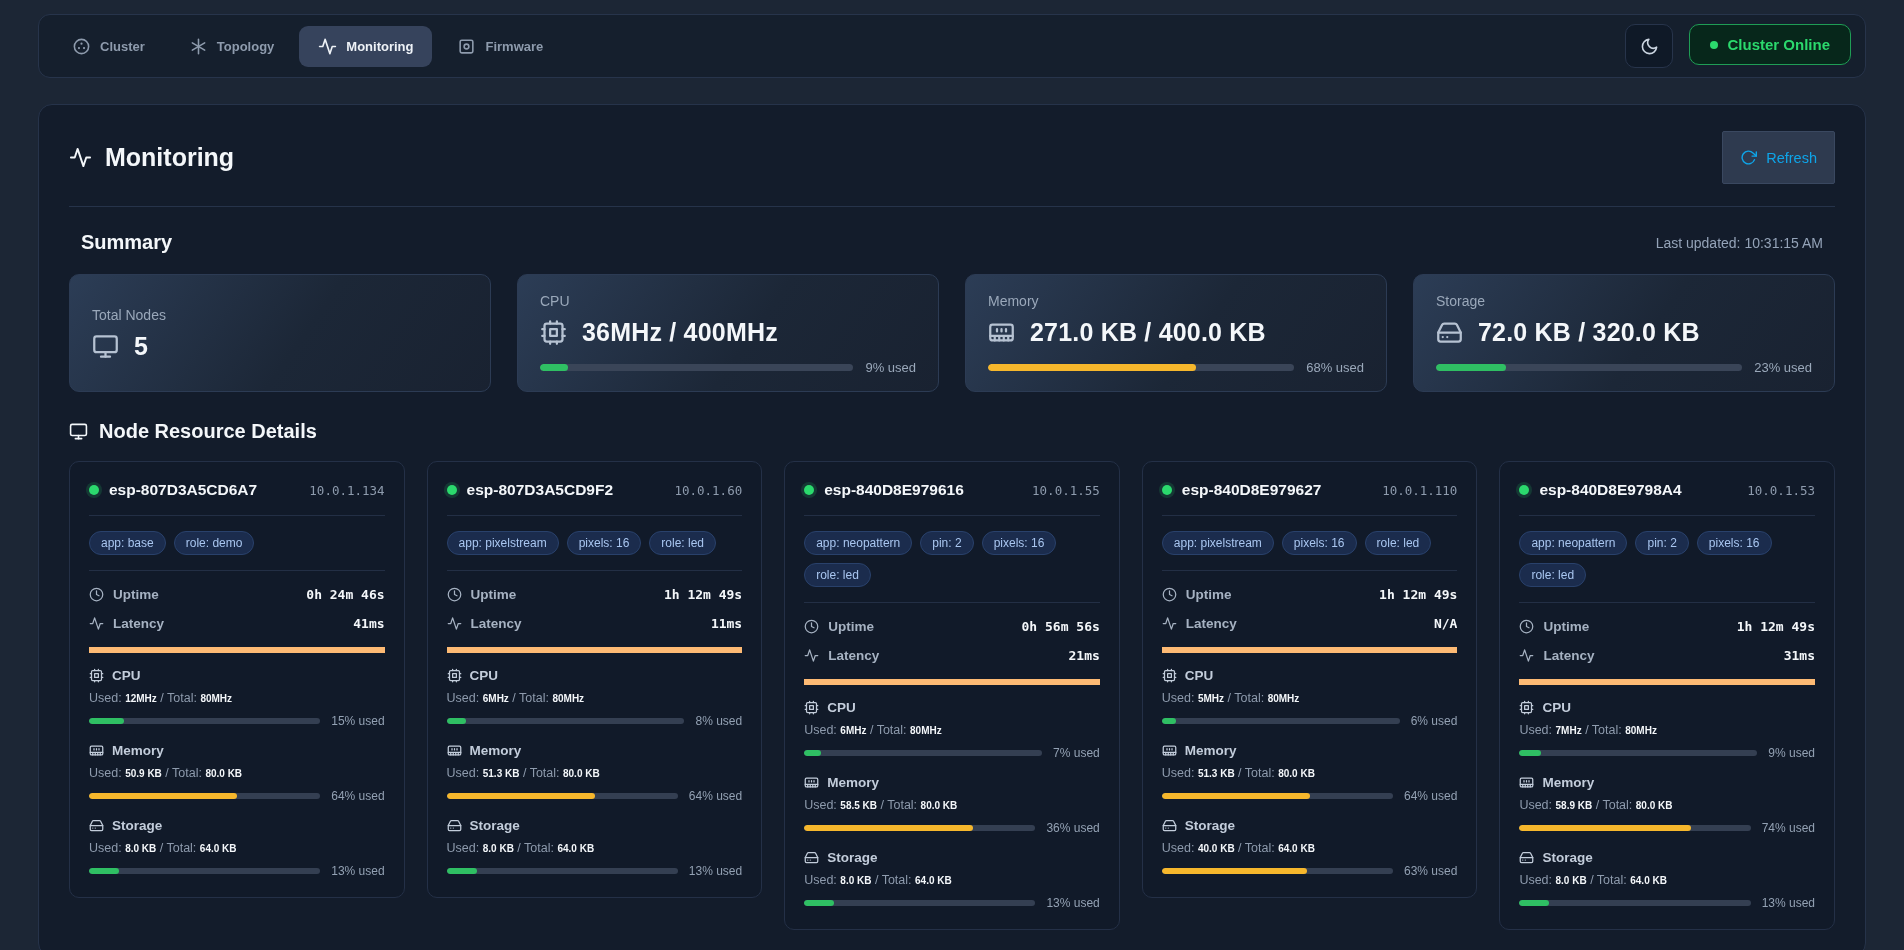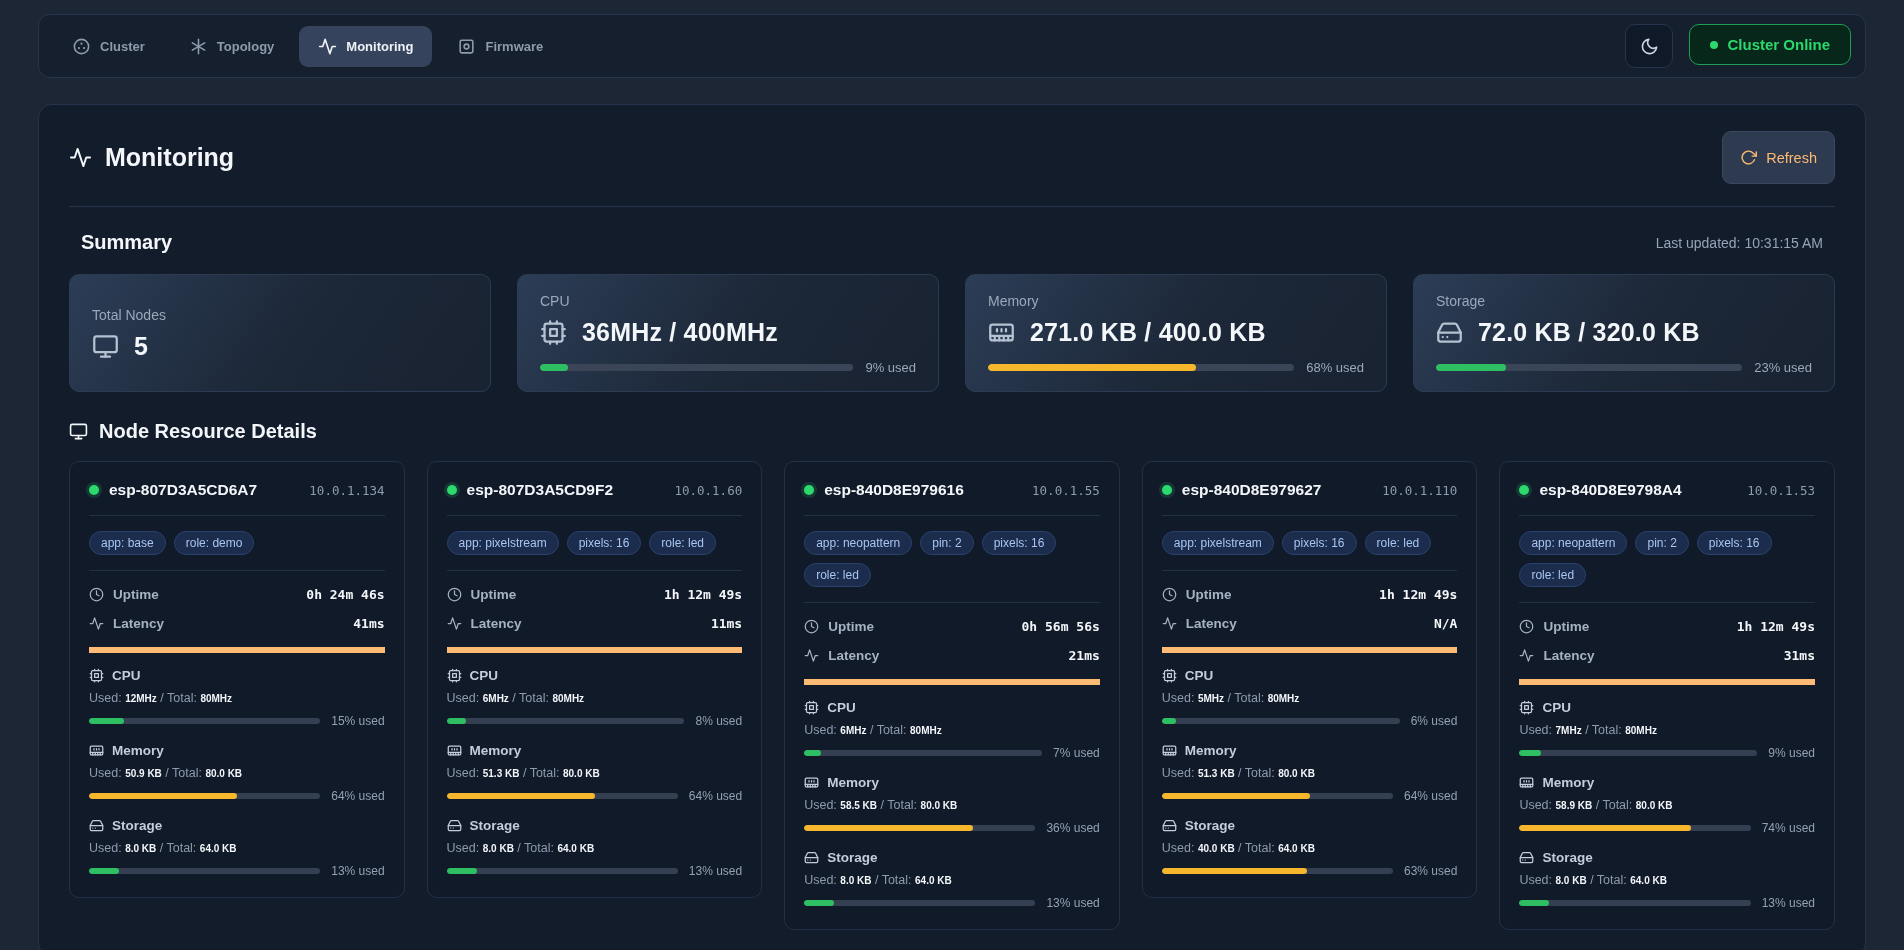--- a/index.html
+++ b/index.html
@@ -46,21 +46,21 @@
     margin-top:26px;background:#131c2b;border:1px solid #26334a;border-radius:14px;
     padding:26px 30px 26px;
   }
   .panel-header{
     display:flex;align-items:center;justify-content:space-between;
     padding-bottom:22px;border-bottom:1px solid #26334a;
   }
   .panel-title{display:flex;align-items:center;gap:13px;font-size:25px;font-weight:700;color:#f4f7fa}
   .refresh-btn{
     display:flex;align-items:center;gap:9px;background:#2e3a4f;border:1px solid #3a4860;
-    border-radius:9px;padding:17px 17px;color:#fdba74;font-size:14.5px;cursor:pointer;
+    border-radius:2px;padding:17px 17px;color:#0ea5e9;font-size:14.5px;cursor:pointer;
   }
 
   .section-head{display:flex;justify-content:space-between;align-items:center;margin:24px 12px 20px}
   .section-title{font-size:20px;font-weight:700;color:#f4f7fa}
   .last-updated{color:#94a3b8;font-size:14px}
 
   
   .summary-grid{display:grid;grid-template-columns:repeat(4,1fr);gap:26px}
   .sum-card{
     background:linear-gradient(125deg,#2c3d56 0%,#1c2737 55%,#192231 100%);

